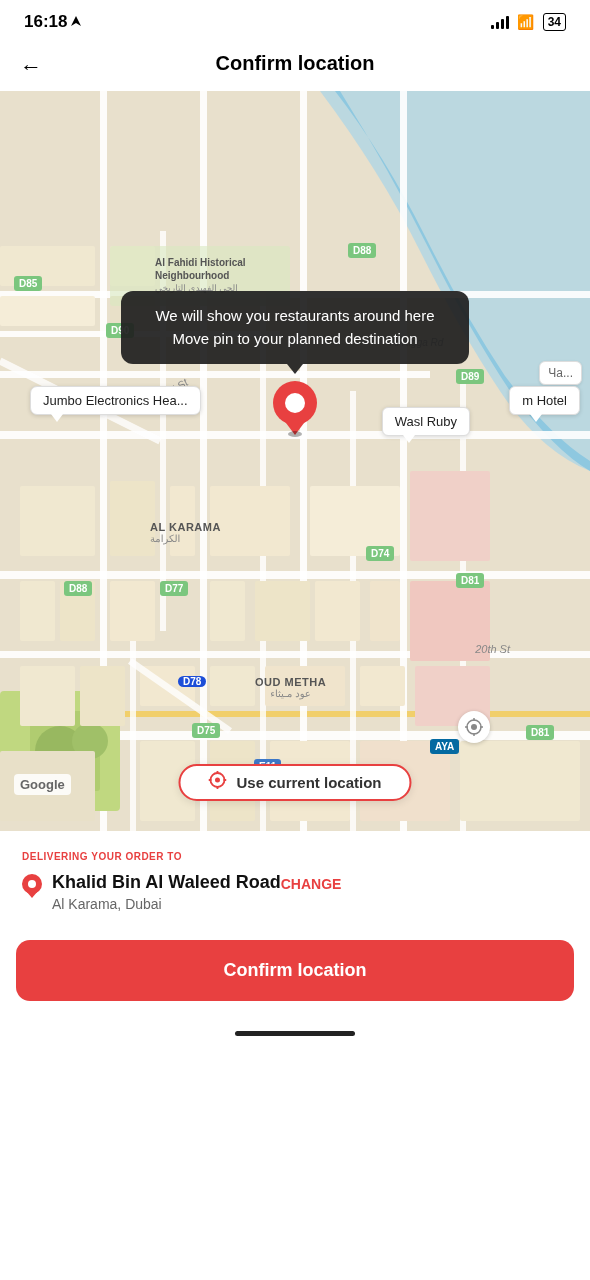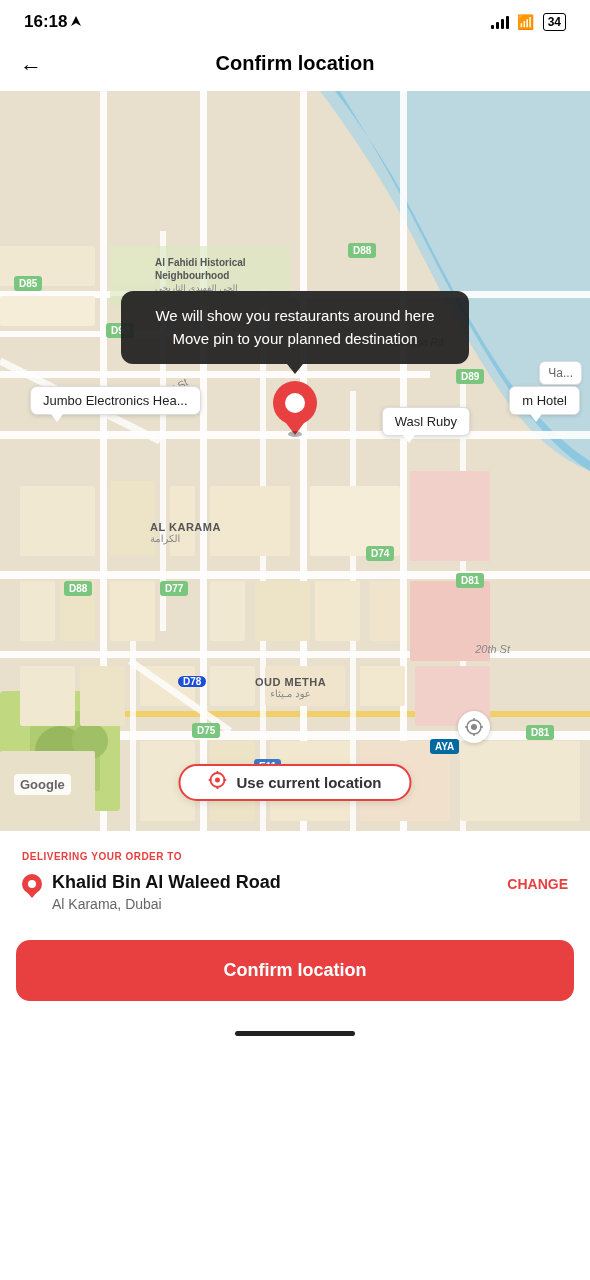--- a/index.html
+++ b/index.html
@@ -251,21 +251,20 @@
       font-size: 10px;
       font-weight: 700;
       color: #e84040;
       letter-spacing: 0.5px;
       margin-bottom: 10px;
       text-transform: uppercase;
     }
     .address-row {
       display: flex;
       align-items: flex-start;
-      justify-content: space-between;
     }
     .address-left {
       display: flex;
       align-items: flex-start;
       gap: 10px;
     }
     .address-pin {
       color: #e84040;
       font-size: 20px;
       margin-top: 2px;

